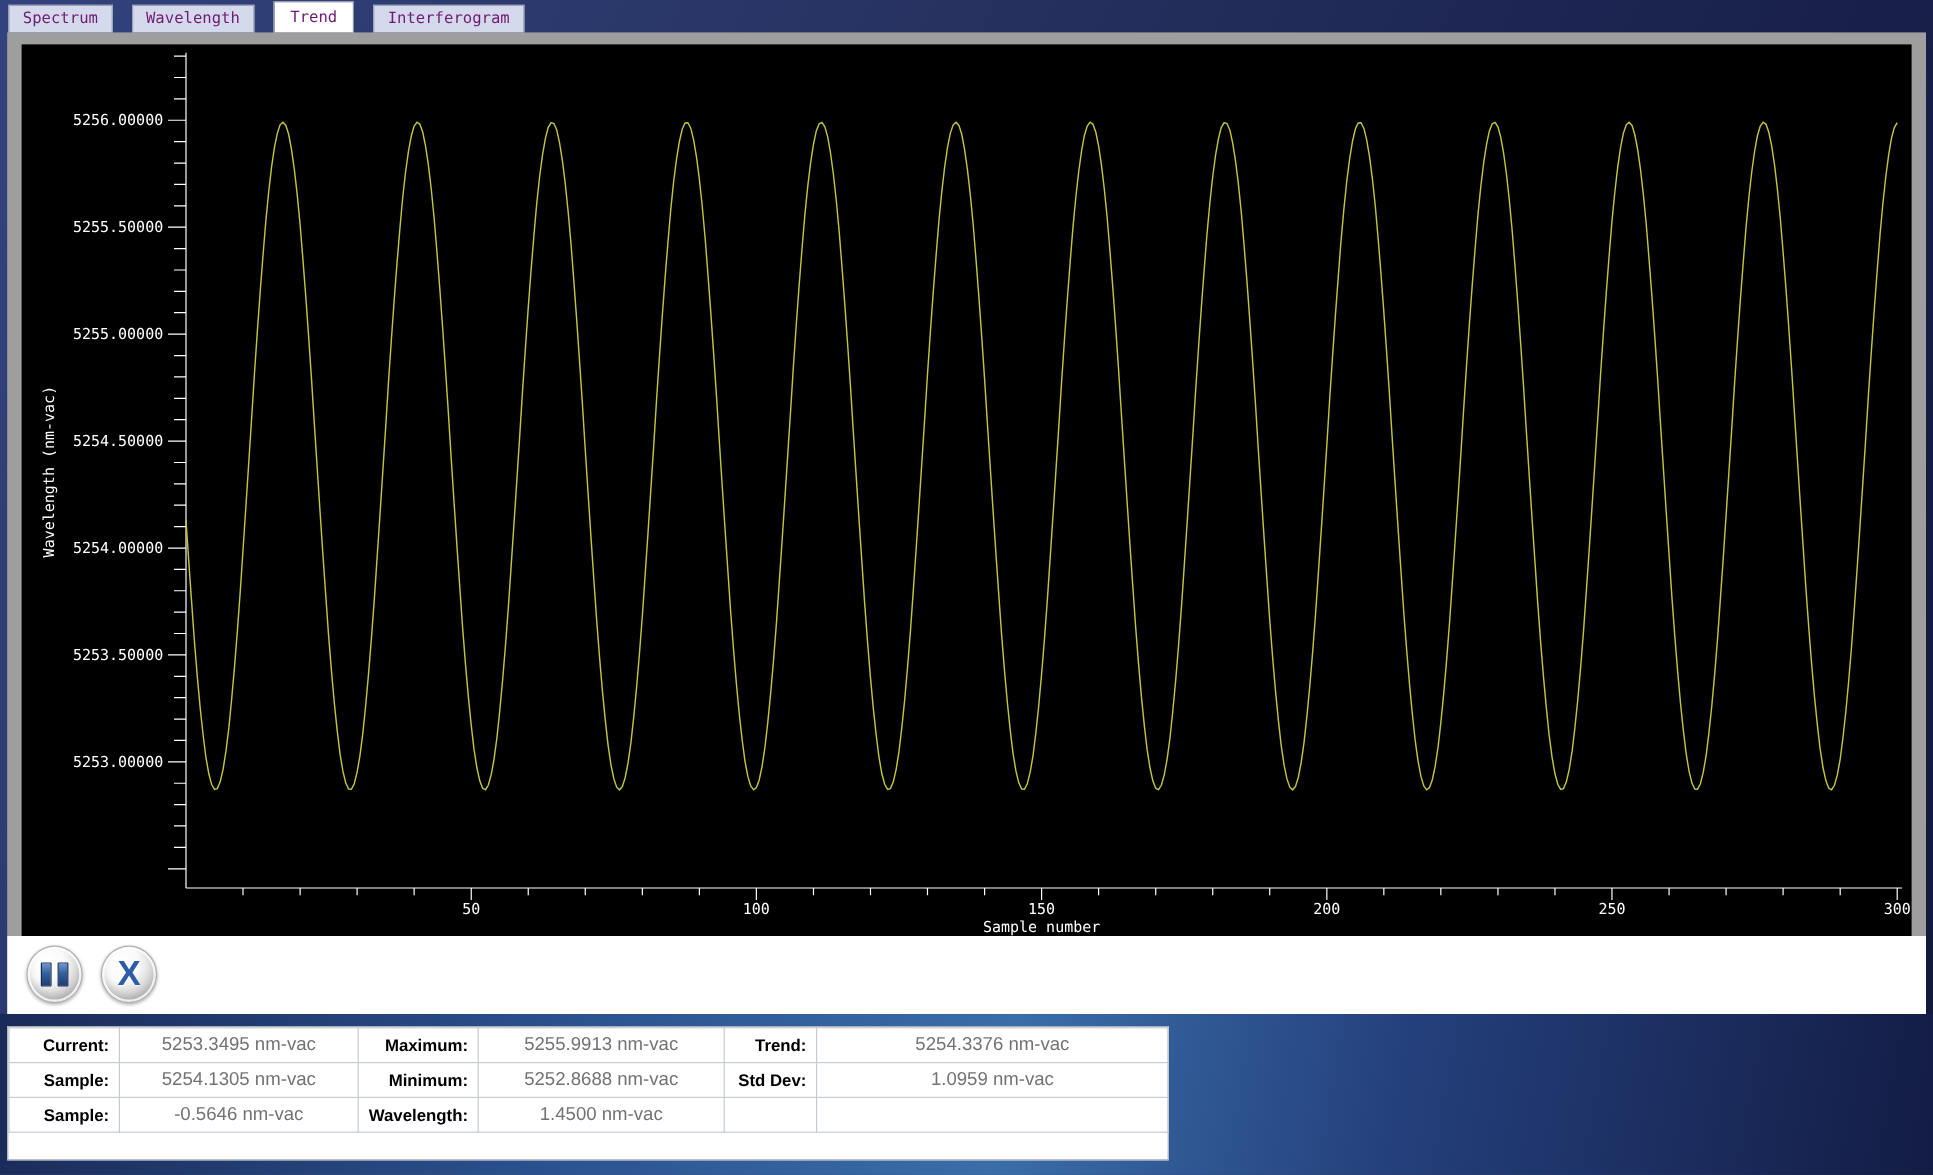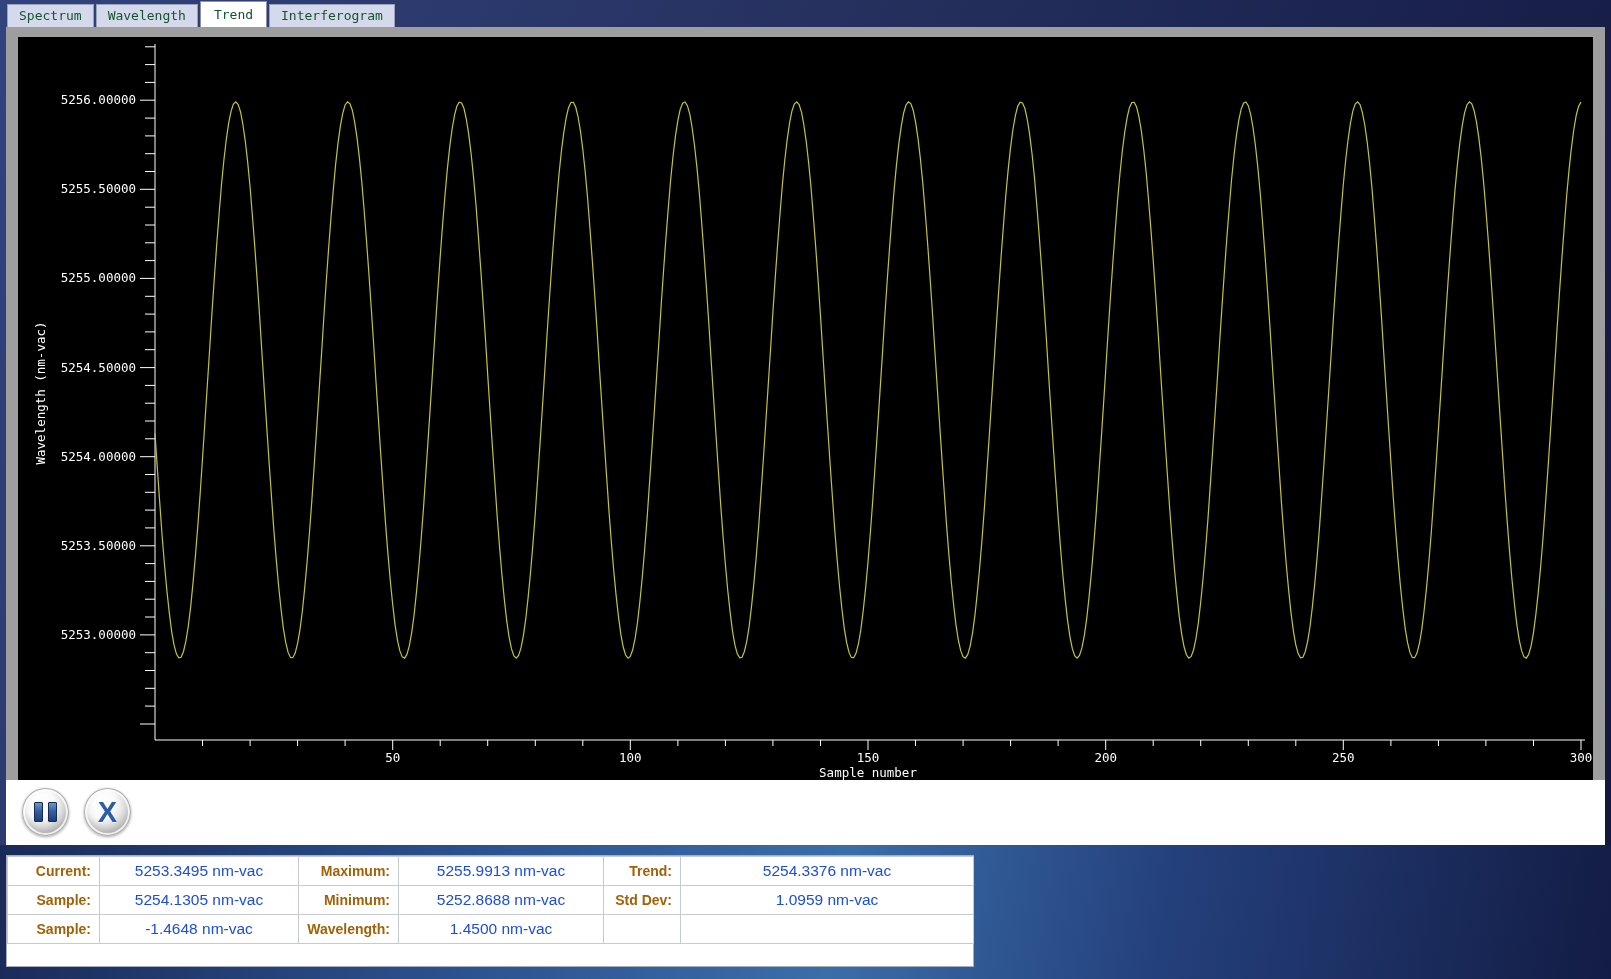--- a/index.html
+++ b/index.html
@@ -4,23 +4,23 @@
 <style>
   html,body{margin:0;padding:0;}
   body{
     width:1611px;height:979px;position:relative;overflow:hidden;
     background:linear-gradient(115deg,#32437d 0%,#26315f 40%,#18204a 75%,#111839 100%);
     font-family:"Liberation Sans",sans-serif;
   }
   
   .tabbar{position:absolute;top:0;left:0;width:100%;height:27px;display:flex;align-items:flex-end;padding-left:7px;box-sizing:border-box;z-index:5;}
   .tab{
-    font-family:"DejaVu Sans Mono",monospace;font-size:13px;color:#14532d;
+    font-family:"DejaVu Sans Mono",monospace;font-size:13px;color:#701a75;
     background:#d4daec;border:1px solid #9aa2b8;border-bottom:none;
-    padding:3px 11px 4px;margin-right:2px;cursor:pointer;white-space:nowrap;
+    padding:3px 11px 4px;margin-right:16px;cursor:pointer;white-space:nowrap;
   }
   .tab.active{background:#ffffff;padding:5px 13px 5px;position:relative;z-index:6;border-color:#8a92a8;}
   
   .plot-frame{position:absolute;left:6px;top:27px;width:1599px;height:753px;background:#9e9e9e;box-sizing:border-box;padding:10px 12px 0 12px;}
   .plot-area{width:1575px;height:743px;background:#000;position:relative;}
   .plot-area svg{position:absolute;left:0;top:0;}
   
   .controls-strip{position:absolute;left:6px;top:780px;width:1599px;height:65px;background:#ffffff;}
   .round-btn{
     position:absolute;width:47px;height:48px;border-radius:50%;border:1px solid #aeaeae;
@@ -34,22 +34,22 @@
   .pause-icon .bar{width:7px;height:18px;background:linear-gradient(180deg,#6a97d0 0%,#35609f 45%,#1f3f74 100%);border:1px solid #142c52;border-radius:1px;}
   .x-icon{font-family:"Liberation Sans",sans-serif;font-weight:bold;font-size:29px;line-height:1;color:#2d5da6;text-shadow:0 1px 0 rgba(255,255,255,.6);}
   
   .bottom-region{
     position:absolute;left:0;top:845px;width:1611px;height:134px;
     background:linear-gradient(100deg,#1a2a58 0%,#2b5390 30%,#3a6ea9 52%,#24407c 72%,#131c44 100%);
   }
   .stats-panel{position:absolute;left:6px;top:10px;width:968px;height:112px;background:#ffffff;border:1px solid #a8aeb8;box-sizing:border-box;}
   table.stats{border-collapse:collapse;width:100%;table-layout:fixed;}
   table.stats td{border:1px solid #c6cad2;height:29px;padding:0 8px;box-sizing:border-box;overflow:hidden;white-space:nowrap;}
-  td.lbl{font-weight:bold;font-size:14px;color:#a16207;text-align:right;}
-  td.val{font-size:15.5px;color:#1d4ed8;text-align:center;}
+  td.lbl{font-weight:bold;font-size:14px;color:#000000;text-align:right;}
+  td.val{font-size:15.5px;color:#737373;text-align:center;}
 </style>
 </head>
 <body>
 
 <div class="tabbar">
   <div class="tab">Spectrum</div>
   <div class="tab">Wavelength</div>
   <div class="tab active">Trend</div>
   <div class="tab">Interferogram</div>
 </div>
@@ -187,21 +187,21 @@
       <tr>
         <td class="lbl">Sample:</td>
         <td class="val">5254.1305 nm-vac</td>
         <td class="lbl">Minimum:</td>
         <td class="val">5252.8688 nm-vac</td>
         <td class="lbl">Std Dev:</td>
         <td class="val">1.0959 nm-vac</td>
       </tr>
       <tr>
         <td class="lbl">Sample:</td>
-        <td class="val">-1.4648 nm-vac</td>
+        <td class="val">-0.5646 nm-vac</td>
         <td class="lbl">Wavelength:</td>
         <td class="val">1.4500 nm-vac</td>
         <td class="lbl"></td>
         <td class="val"></td>
       </tr>
     </tbody>
       </table>
   </div>
 </div>
 

